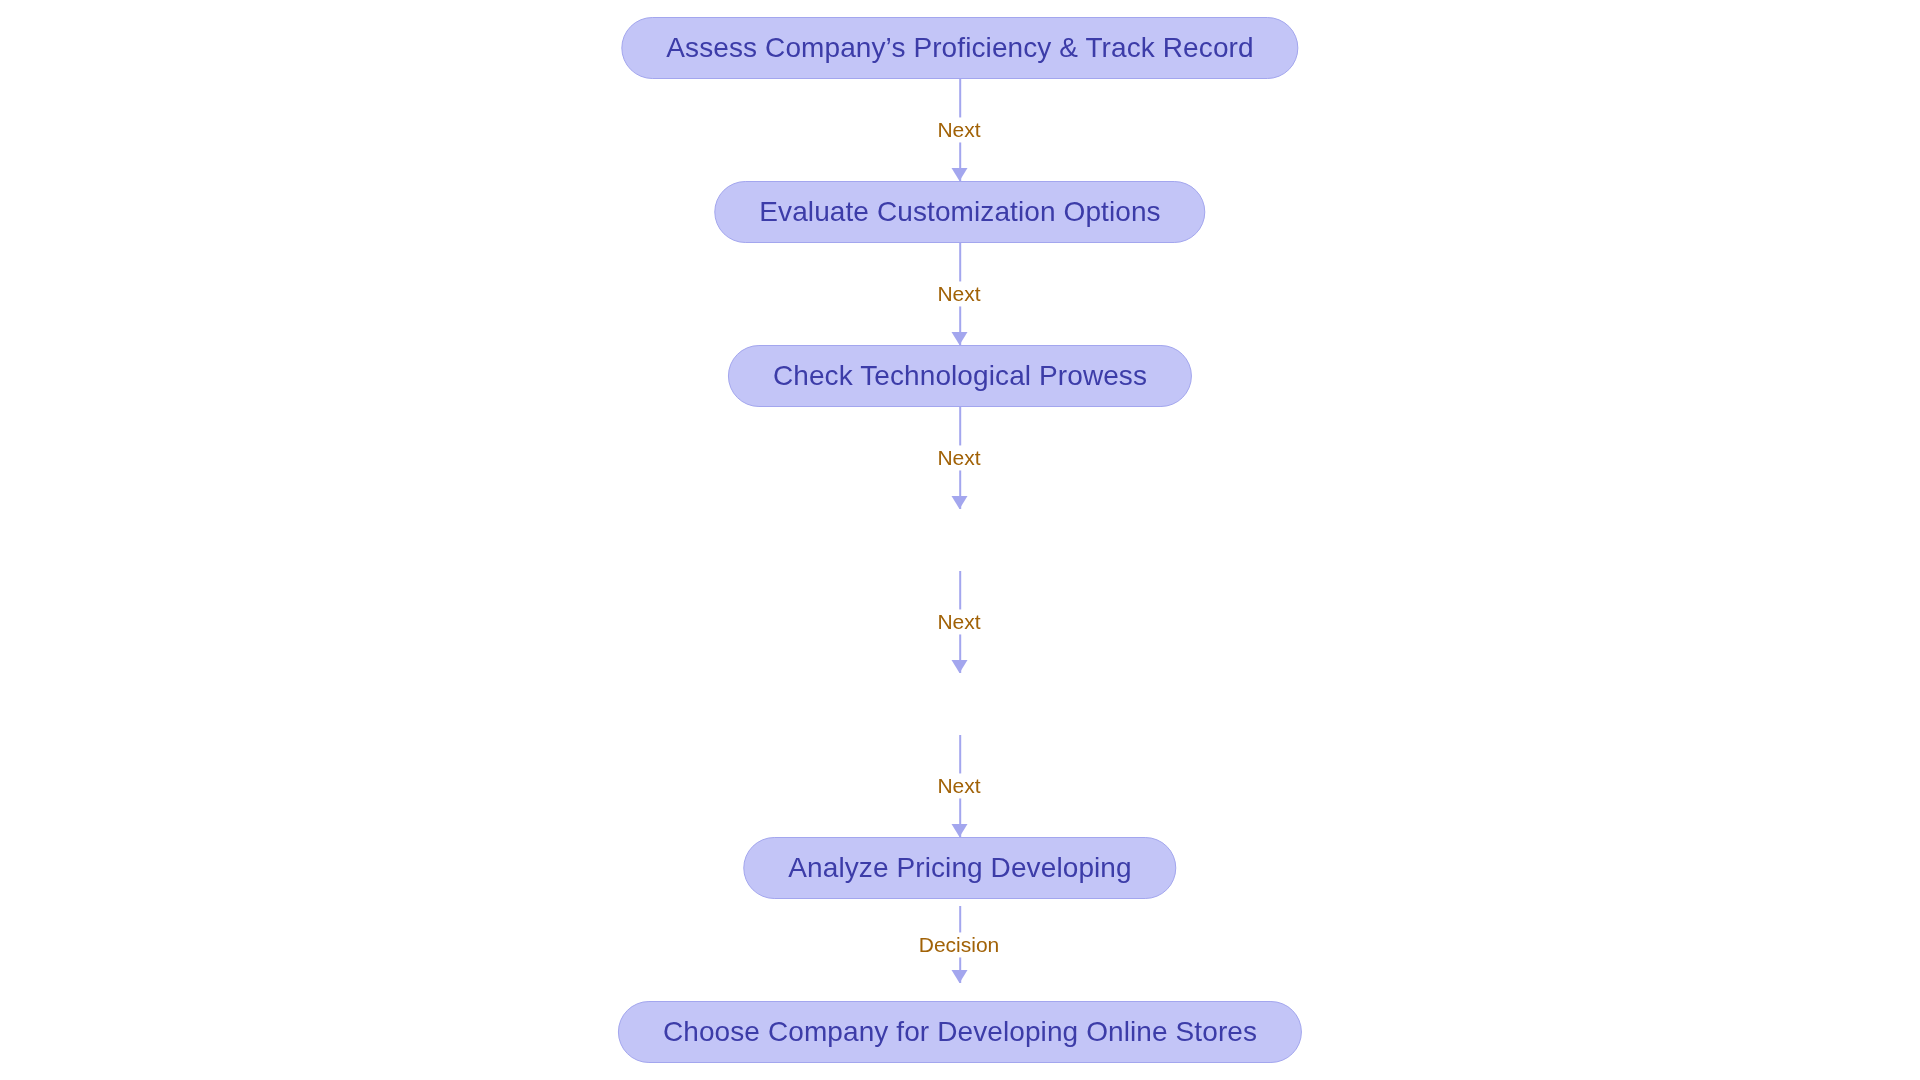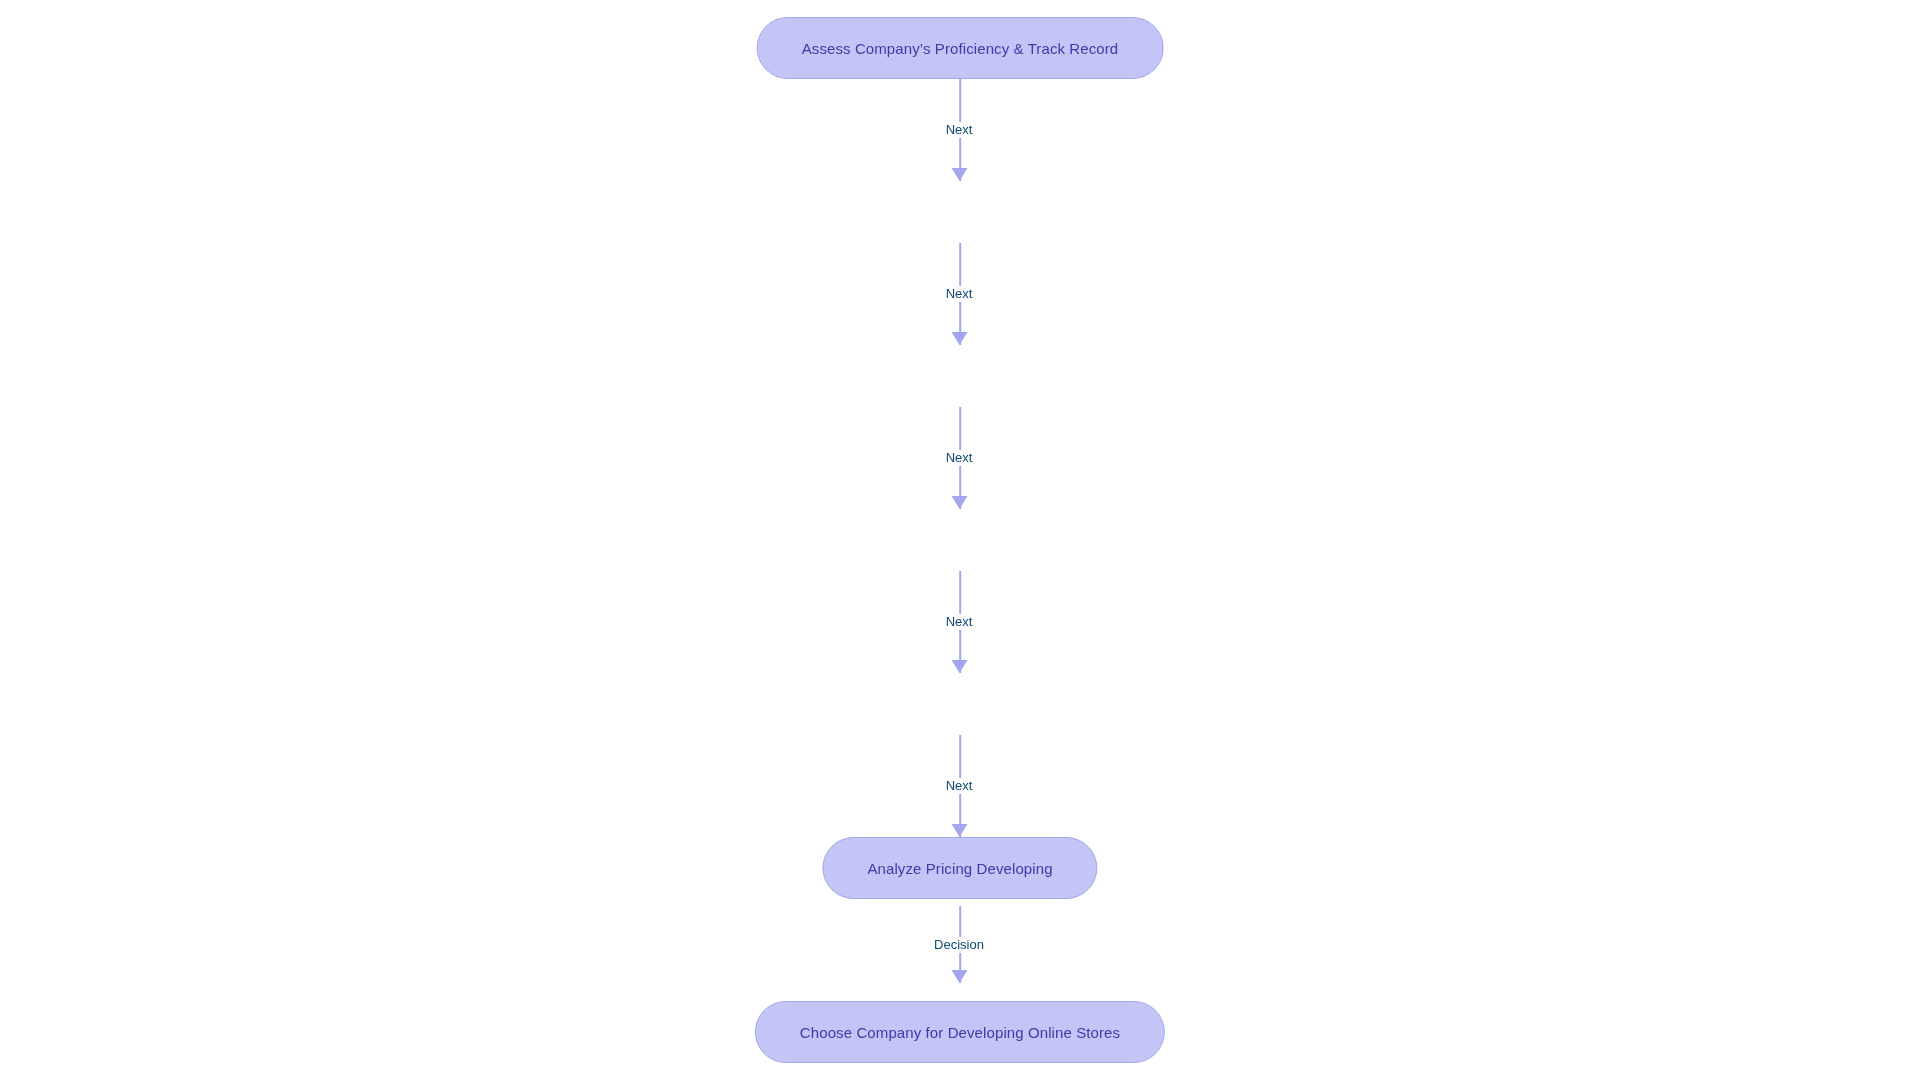--- a/index.html
+++ b/index.html
@@ -33,21 +33,21 @@
     align-items: center;
   }
 
   
   .node {
     box-sizing: border-box;
     background: #c3c5f7;
     border: 1.4px solid #a3a6ee;
     border-radius: 999px;
     color: #3c3ca8;
-    font-size: 15px;
+    font-size: 28px;
     font-weight: 400;
     letter-spacing: 0.1px;
     line-height: 1;
     display: flex;
     align-items: center;
     justify-content: center;
     height: 62px;
     white-space: nowrap;
     padding: 0 44px;
     flex: none;
@@ -80,49 +80,55 @@
     border-top: 13px solid #a3a6ee;
     transform: translateX(-8.5px);
   }
   .connector .edge-label {
     position: absolute;
     left: 150px;
     top: 50%;
     transform: translate(-50%, -50%) translateX(-1px);
     background: #ffffff;
     padding: 1px 5px;
-    color: #0c4a6e;
-    font-size: 13px;
+    color: #a16207;
+    font-size: 21px;
     line-height: 1.1;
     white-space: nowrap;
   }
 </style>
 </head>
 <body>
 
 <div id="flow-root">
   <div class="flow-column" style="display: block;">
 
     <div class="node" style="position: absolute; left: 50%; top: 17px; transform: translateX(-50%);">
       <span>Assess Company’s Proficiency &amp; Track Record</span>
     </div>
 
     <div class="connector" style="position: absolute; left: 50%; top: 79px; height: 102px; transform: translateX(-150px);">
       <span class="line"></span>
       <span class="edge-label">Next</span>
       <span class="arrowhead"></span>
     </div>
 
+    <div class="node" style="position: absolute; left: 50%; top: 181px; transform: translateX(-50%);">
+      <span>Evaluate Customization Options</span>
+    </div>
 
     <div class="connector" style="position: absolute; left: 50%; top: 243px; height: 102px; transform: translateX(-150px);">
       <span class="line"></span>
       <span class="edge-label">Next</span>
       <span class="arrowhead"></span>
     </div>
 
+    <div class="node" style="position: absolute; left: 50%; top: 345px; transform: translateX(-50%);">
+      <span>Check Technological Prowess</span>
+    </div>
 
     <div class="connector" style="position: absolute; left: 50%; top: 407px; height: 102px; transform: translateX(-150px);">
       <span class="line"></span>
       <span class="edge-label">Next</span>
       <span class="arrowhead"></span>
     </div>
 
 
     <div class="connector" style="position: absolute; left: 50%; top: 571px; height: 102px; transform: translateX(-150px);">
       <span class="line"></span>

